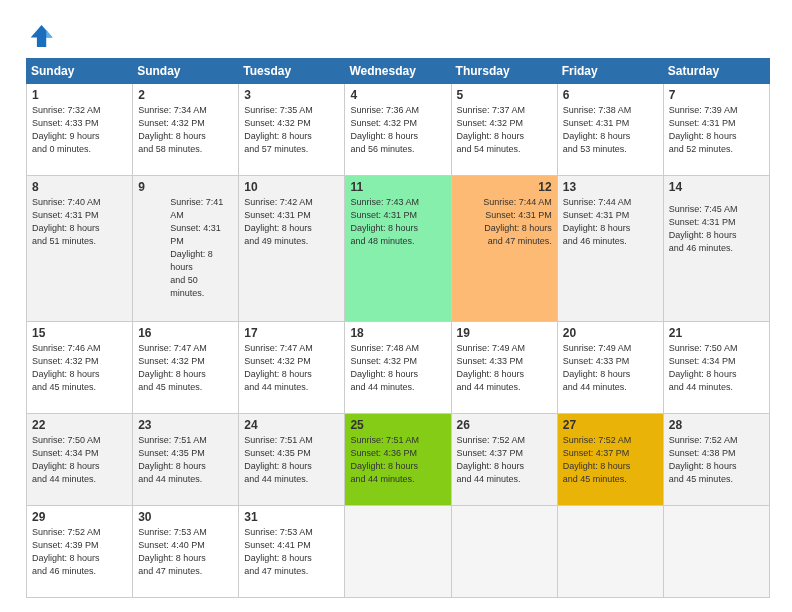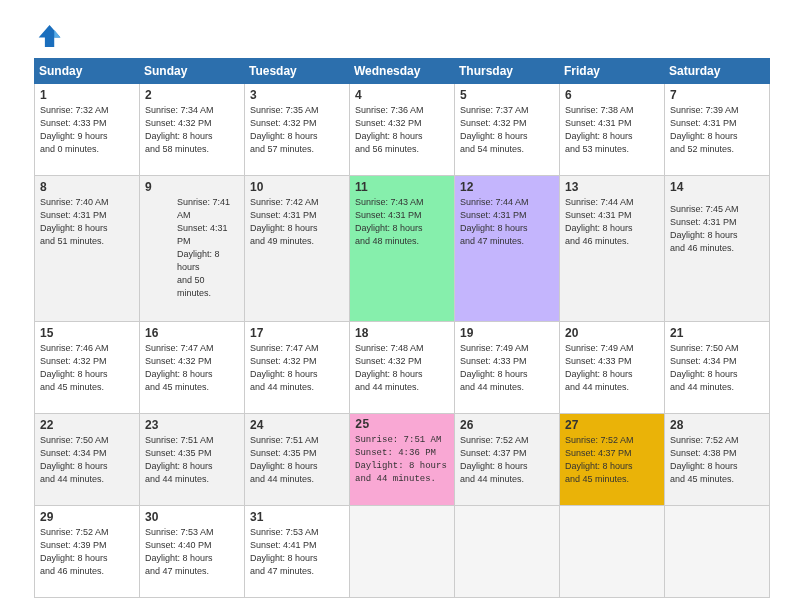--- a/index.html
+++ b/index.html
@@ -6,21 +6,21 @@
     body {
       width: 792px;
       height: 612px;
       background: #fff;
       font-family: Arial, sans-serif;
       overflow: hidden;
     }
     .page {
       width: 792px;
       height: 612px;
-      padding: 18px 22px 14px 34px;
+      padding: 18px 22px 14px 26px;
       display: flex;
       flex-direction: column;
     }
     .header {
       display: flex;
       align-items: flex-start;
       justify-content: space-between;
       margin-bottom: 8px;
     }
     .logo {
@@ -206,21 +206,21 @@
 Daylight: 8 hours
 and 49 minutes.</div>
           </td>
           <td style="background: #86efac;">
             <span class="day-num">11</span>
             <div class="day-info" style="white-space: pre-line;">Sunrise: 7:43 AM
 Sunset: 4:31 PM
 Daylight: 8 hours
 and 48 minutes.</div>
           </td>
-          <td style="background: #c4b5fd;">
+          <td style="background: #fdba74; text-align: right;">
             <span class="day-num">12</span>
             <div class="day-info" style="white-space: pre-line;">Sunrise: 7:44 AM
 Sunset: 4:31 PM
 Daylight: 8 hours
 and 47 minutes.</div>
           </td>
           <td style="background: rgb(242, 242, 242);">
             <span class="day-num">13</span>
             <div class="day-info" style="white-space: pre-line;">Sunrise: 7:44 AM
 Sunset: 4:31 PM
@@ -301,21 +301,21 @@
 Daylight: 8 hours
 and 44 minutes.</div>
           </td>
           <td style="background: rgb(242, 242, 242);">
             <span class="day-num">24</span>
             <div class="day-info" style="white-space: pre-line;">Sunrise: 7:51 AM
 Sunset: 4:35 PM
 Daylight: 8 hours
 and 44 minutes.</div>
           </td>
-          <td style="background: #f9a8d4; font-family: Liberation Mono, monospace;">
+          <td style="background: #84cc16;">
             <span class="day-num">25</span>
             <div class="day-info" style="white-space: pre-line;">Sunrise: 7:51 AM
 Sunset: 4:36 PM
 Daylight: 8 hours
 and 44 minutes.</div>
           </td>
           <td style="background: rgb(242, 242, 242);">
             <span class="day-num">26</span>
             <div class="day-info" style="white-space: pre-line;">Sunrise: 7:52 AM
 Sunset: 4:37 PM

